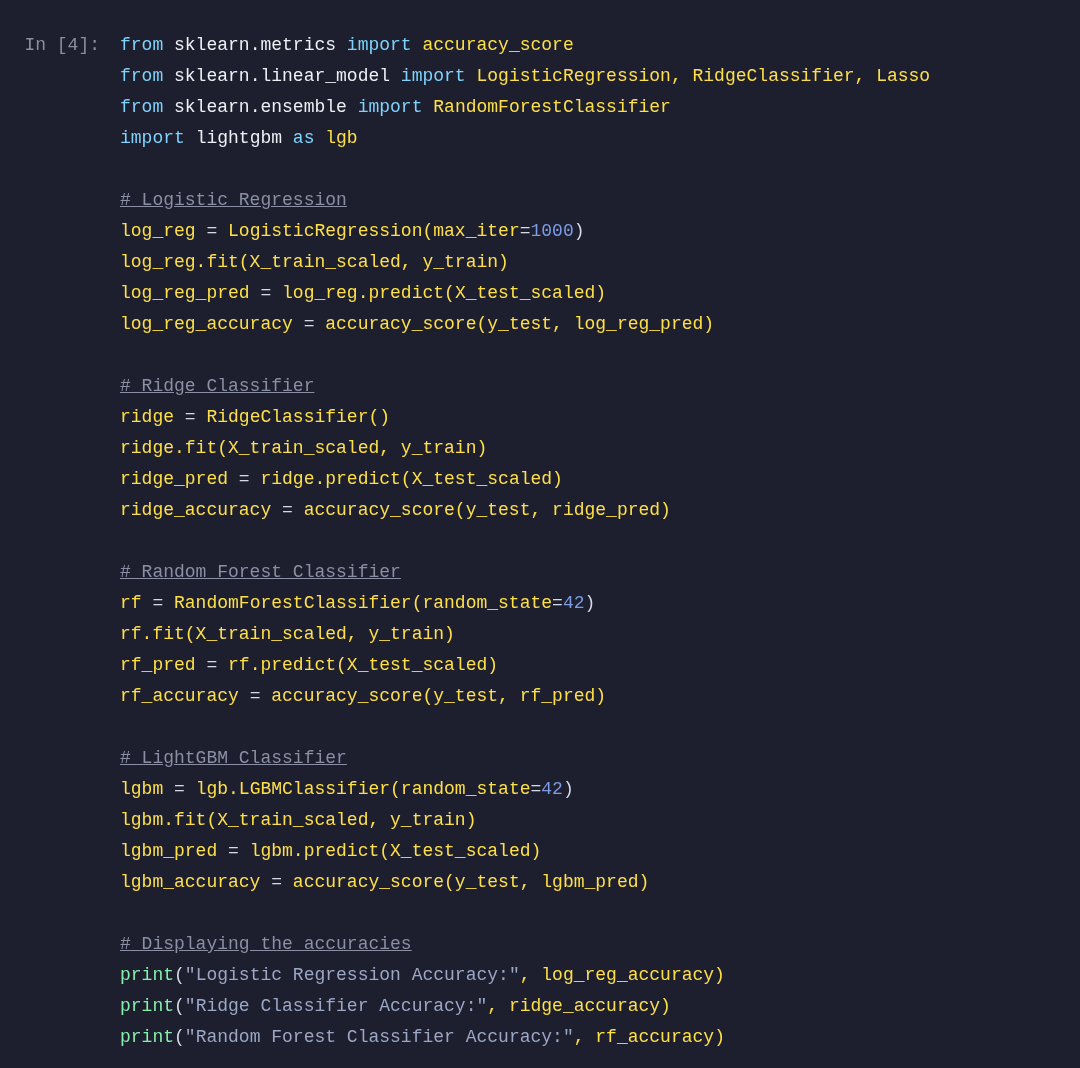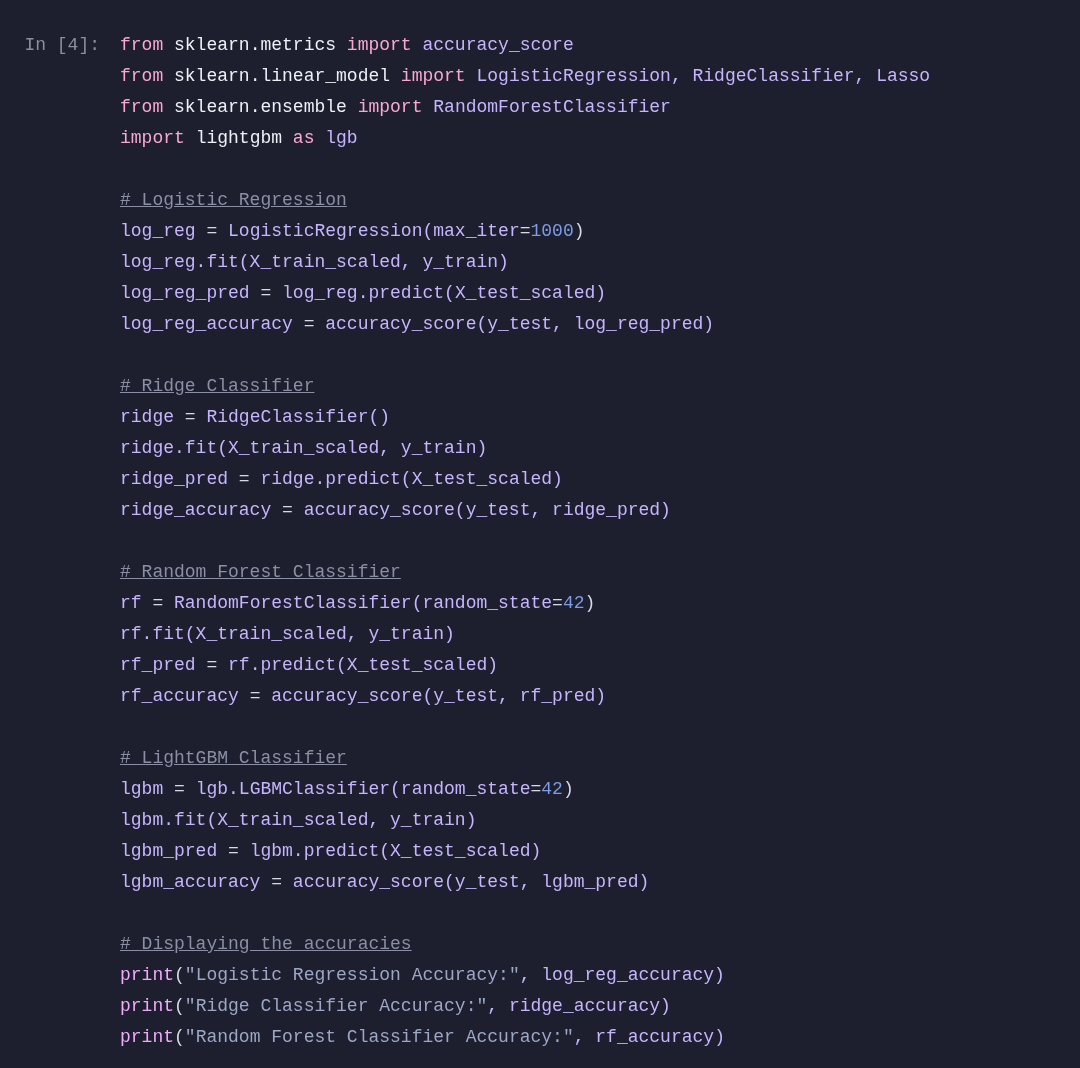--- a/index.html
+++ b/index.html
@@ -29,27 +29,27 @@
     color: #8d8e99;
     text-align: right;
     padding-right: 20px;
     white-space: pre;
   }
   .code-col {
     flex: 1 1 auto;
     white-space: pre;
     overflow: hidden;
   }
-  .c-keyword { color: #f9a8d4; }     
+  .c-keyword { color: #7dd3fc; }     
   .c-module  { color: #eef0f5; text-align: center; }     
-  .c-builtin { color: #f0abfc; }
+  .c-builtin { color: #86efac; }
   .c-comment { color: #8a8fa3; text-decoration: underline; }
   .c-number  { color: #7c9ce3; text-align: center; }
   .c-string  { color: #9ba7c4; }
-  .c-id      { color: #c4b5fd; }     
+  .c-id      { color: #fde047; }     
   .c-punct   { color: #d6dae8; }
 </style>
 </head>
 <body>
 
 <div class="viewport">
   <div class="cell">
     <div class="prompt-col">In [4]:</div>
     <div class="code-col" id="code-editor"><div><span class="c-keyword">from </span><span class="c-module">sklearn.metrics </span><span class="c-keyword">import </span><span class="c-id">accuracy_score</span></div><div><span class="c-keyword">from </span><span class="c-module">sklearn.linear_model </span><span class="c-keyword">import </span><span class="c-id">LogisticRegression, RidgeClassifier, Lasso</span></div><div><span class="c-keyword">from </span><span class="c-module">sklearn.ensemble </span><span class="c-keyword">import </span><span class="c-id">RandomForestClassifier</span></div><div><span class="c-keyword">import </span><span class="c-module">lightgbm </span><span class="c-keyword">as </span><span class="c-id">lgb</span></div><div>&nbsp;</div><div><span class="c-comment"># Logistic Regression</span></div><div><span class="c-id">log_reg </span><span class="c-punct">= </span><span class="c-id">LogisticRegression(max_iter</span><span class="c-punct">=</span><span class="c-number">1000</span><span class="c-punct">)</span></div><div><span class="c-id">log_reg.fit(X_train_scaled, y_train)</span></div><div><span class="c-id">log_reg_pred </span><span class="c-punct">= </span><span class="c-id">log_reg.predict(X_test_scaled)</span></div><div><span class="c-id">log_reg_accuracy </span><span class="c-punct">= </span><span class="c-id">accuracy_score(y_test, log_reg_pred)</span></div><div>&nbsp;</div><div><span class="c-comment"># Ridge Classifier</span></div><div><span class="c-id">ridge </span><span class="c-punct">= </span><span class="c-id">RidgeClassifier()</span></div><div><span class="c-id">ridge.fit(X_train_scaled, y_train)</span></div><div><span class="c-id">ridge_pred </span><span class="c-punct">= </span><span class="c-id">ridge.predict(X_test_scaled)</span></div><div><span class="c-id">ridge_accuracy </span><span class="c-punct">= </span><span class="c-id">accuracy_score(y_test, ridge_pred)</span></div><div>&nbsp;</div><div><span class="c-comment"># Random Forest Classifier</span></div><div><span class="c-id">rf </span><span class="c-punct">= </span><span class="c-id">RandomForestClassifier(random_state</span><span class="c-punct">=</span><span class="c-number">42</span><span class="c-punct">)</span></div><div><span class="c-id">rf.fit(X_train_scaled, y_train)</span></div><div><span class="c-id">rf_pred </span><span class="c-punct">= </span><span class="c-id">rf.predict(X_test_scaled)</span></div><div><span class="c-id">rf_accuracy </span><span class="c-punct">= </span><span class="c-id">accuracy_score(y_test, rf_pred)</span></div><div>&nbsp;</div><div><span class="c-comment"># LightGBM Classifier</span></div><div><span class="c-id">lgbm </span><span class="c-punct">= </span><span class="c-id">lgb.LGBMClassifier(random_state</span><span class="c-punct">=</span><span class="c-number">42</span><span class="c-punct">)</span></div><div><span class="c-id">lgbm.fit(X_train_scaled, y_train)</span></div><div><span class="c-id">lgbm_pred </span><span class="c-punct">= </span><span class="c-id">lgbm.predict(X_test_scaled)</span></div><div><span class="c-id">lgbm_accuracy </span><span class="c-punct">= </span><span class="c-id">accuracy_score(y_test, lgbm_pred)</span></div><div>&nbsp;</div><div><span class="c-comment"># Displaying the accuracies</span></div><div><span class="c-builtin">print</span><span class="c-punct">(</span><span class="c-string">"Logistic Regression Accuracy:"</span><span class="c-id">, log_reg_accuracy)</span></div><div><span class="c-builtin">print</span><span class="c-punct">(</span><span class="c-string">"Ridge Classifier Accuracy:"</span><span class="c-id">, ridge_accuracy)</span></div><div><span class="c-builtin">print</span><span class="c-punct">(</span><span class="c-string">"Random Forest Classifier Accuracy:"</span><span class="c-id">, rf_accuracy)</span></div></div>
   </div>

